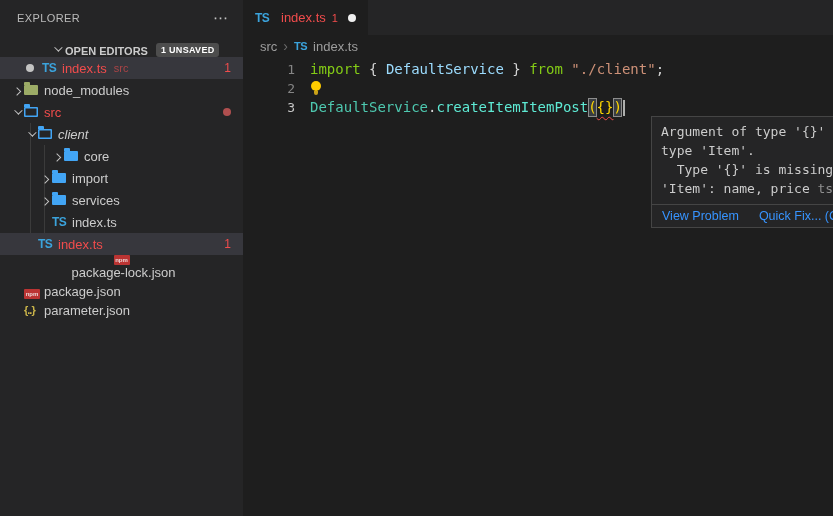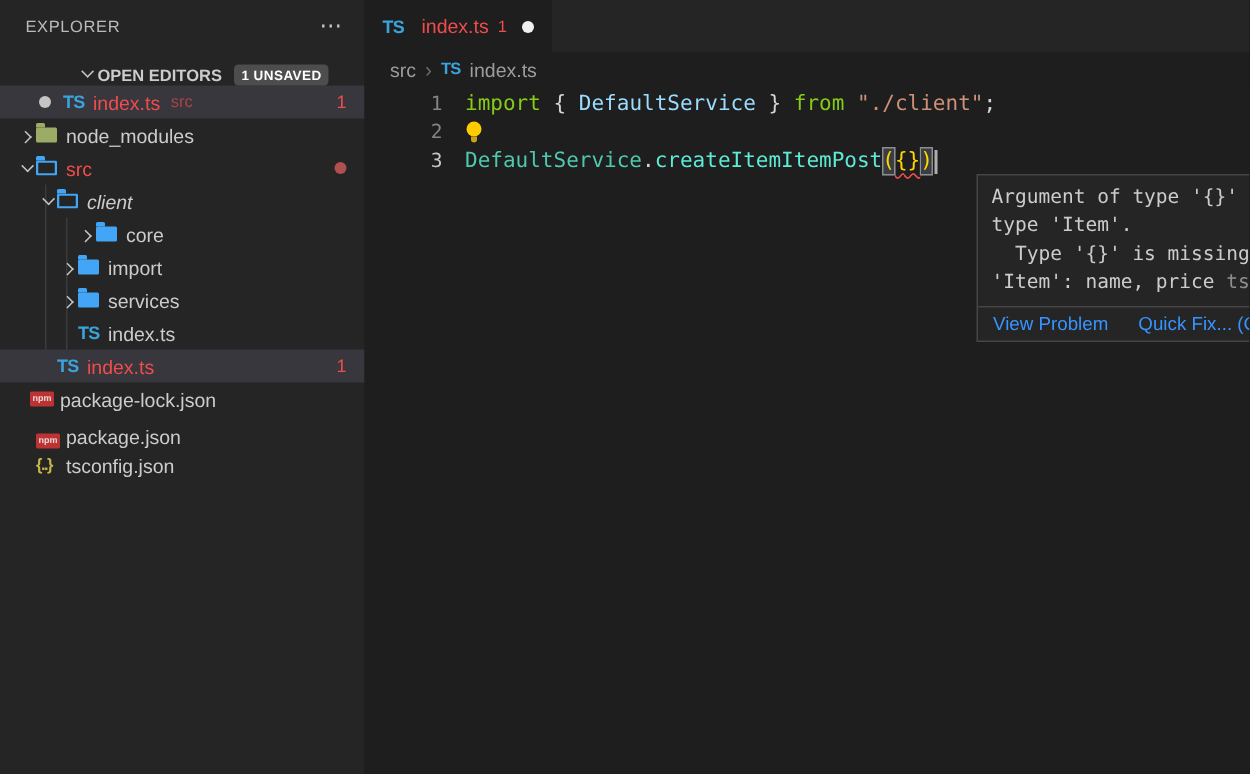--- a/index.html
+++ b/index.html
@@ -171,40 +171,40 @@
           <span class="tlabel">index.ts</span>
         </div>
         <div class="trow selected" style="padding-left: 22px;">
           <span class="tw"></span>
           <span class="ico">
             <span class="ts-ic">TS</span>
           </span>
           <span class="tlabel err">index.ts</span>
           <span class="count err">1</span>
         </div>
-        <div class="trow" style="padding-left: 4px;">
+        <div class="trow" style="padding-left: 4px; flex-direction: column;">
           <span class="tw"></span>
           <span class="ico">
             <span class="npm-ic">npm</span>
           </span>
           <span class="tlabel">package-lock.json</span>
         </div>
         <div class="trow" style="padding-left: 8px; align-items: flex-end;">
           <span class="tw"></span>
           <span class="ico">
             <span class="npm-ic">npm</span>
           </span>
           <span class="tlabel">package.json</span>
         </div>
         <div class="trow" style="padding-left: 8px;">
           <span class="tw"></span>
           <span class="ico">
             <span class="br-ic">{..}</span>
           </span>
-          <span class="tlabel">tsconfig.json</span>
+          <span class="tlabel">parameter.json</span>
         </div>
       </div>
   </aside>
 
   <main class="editor">
     <div class="tabbar">
       <div class="tab">
         <span class="ico">
             <span class="ts-ic">TS</span>
           </span>

